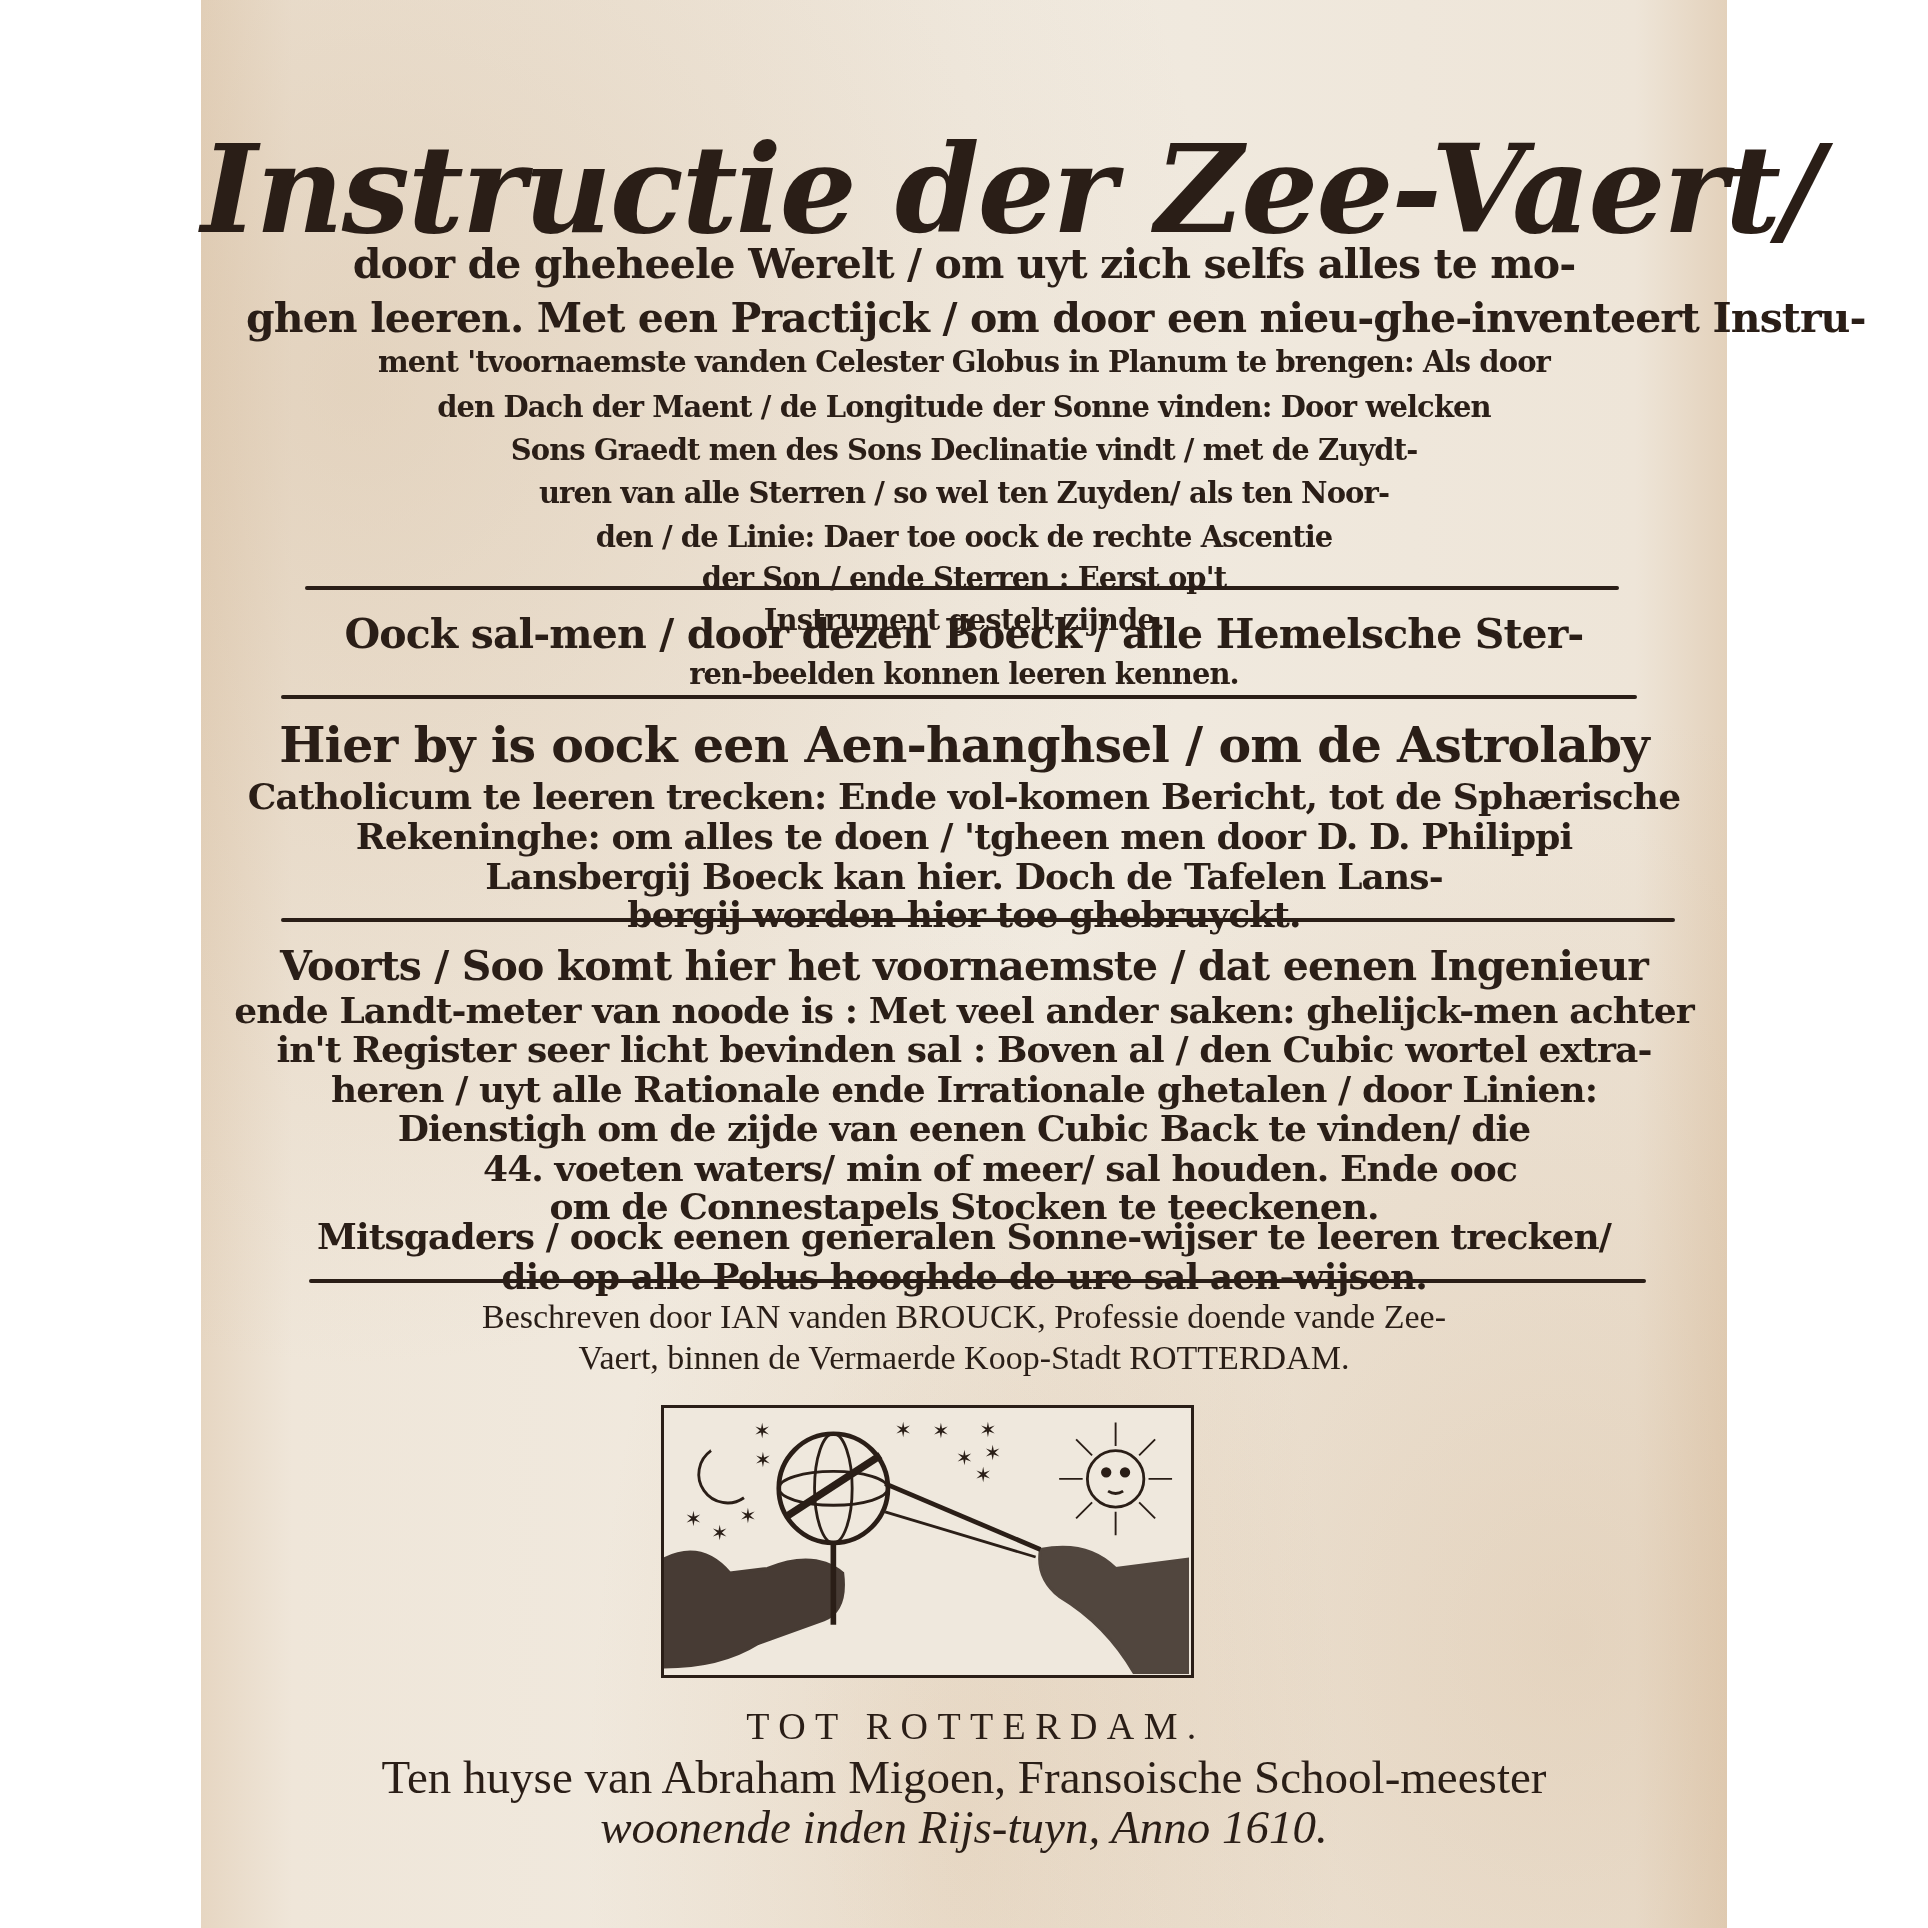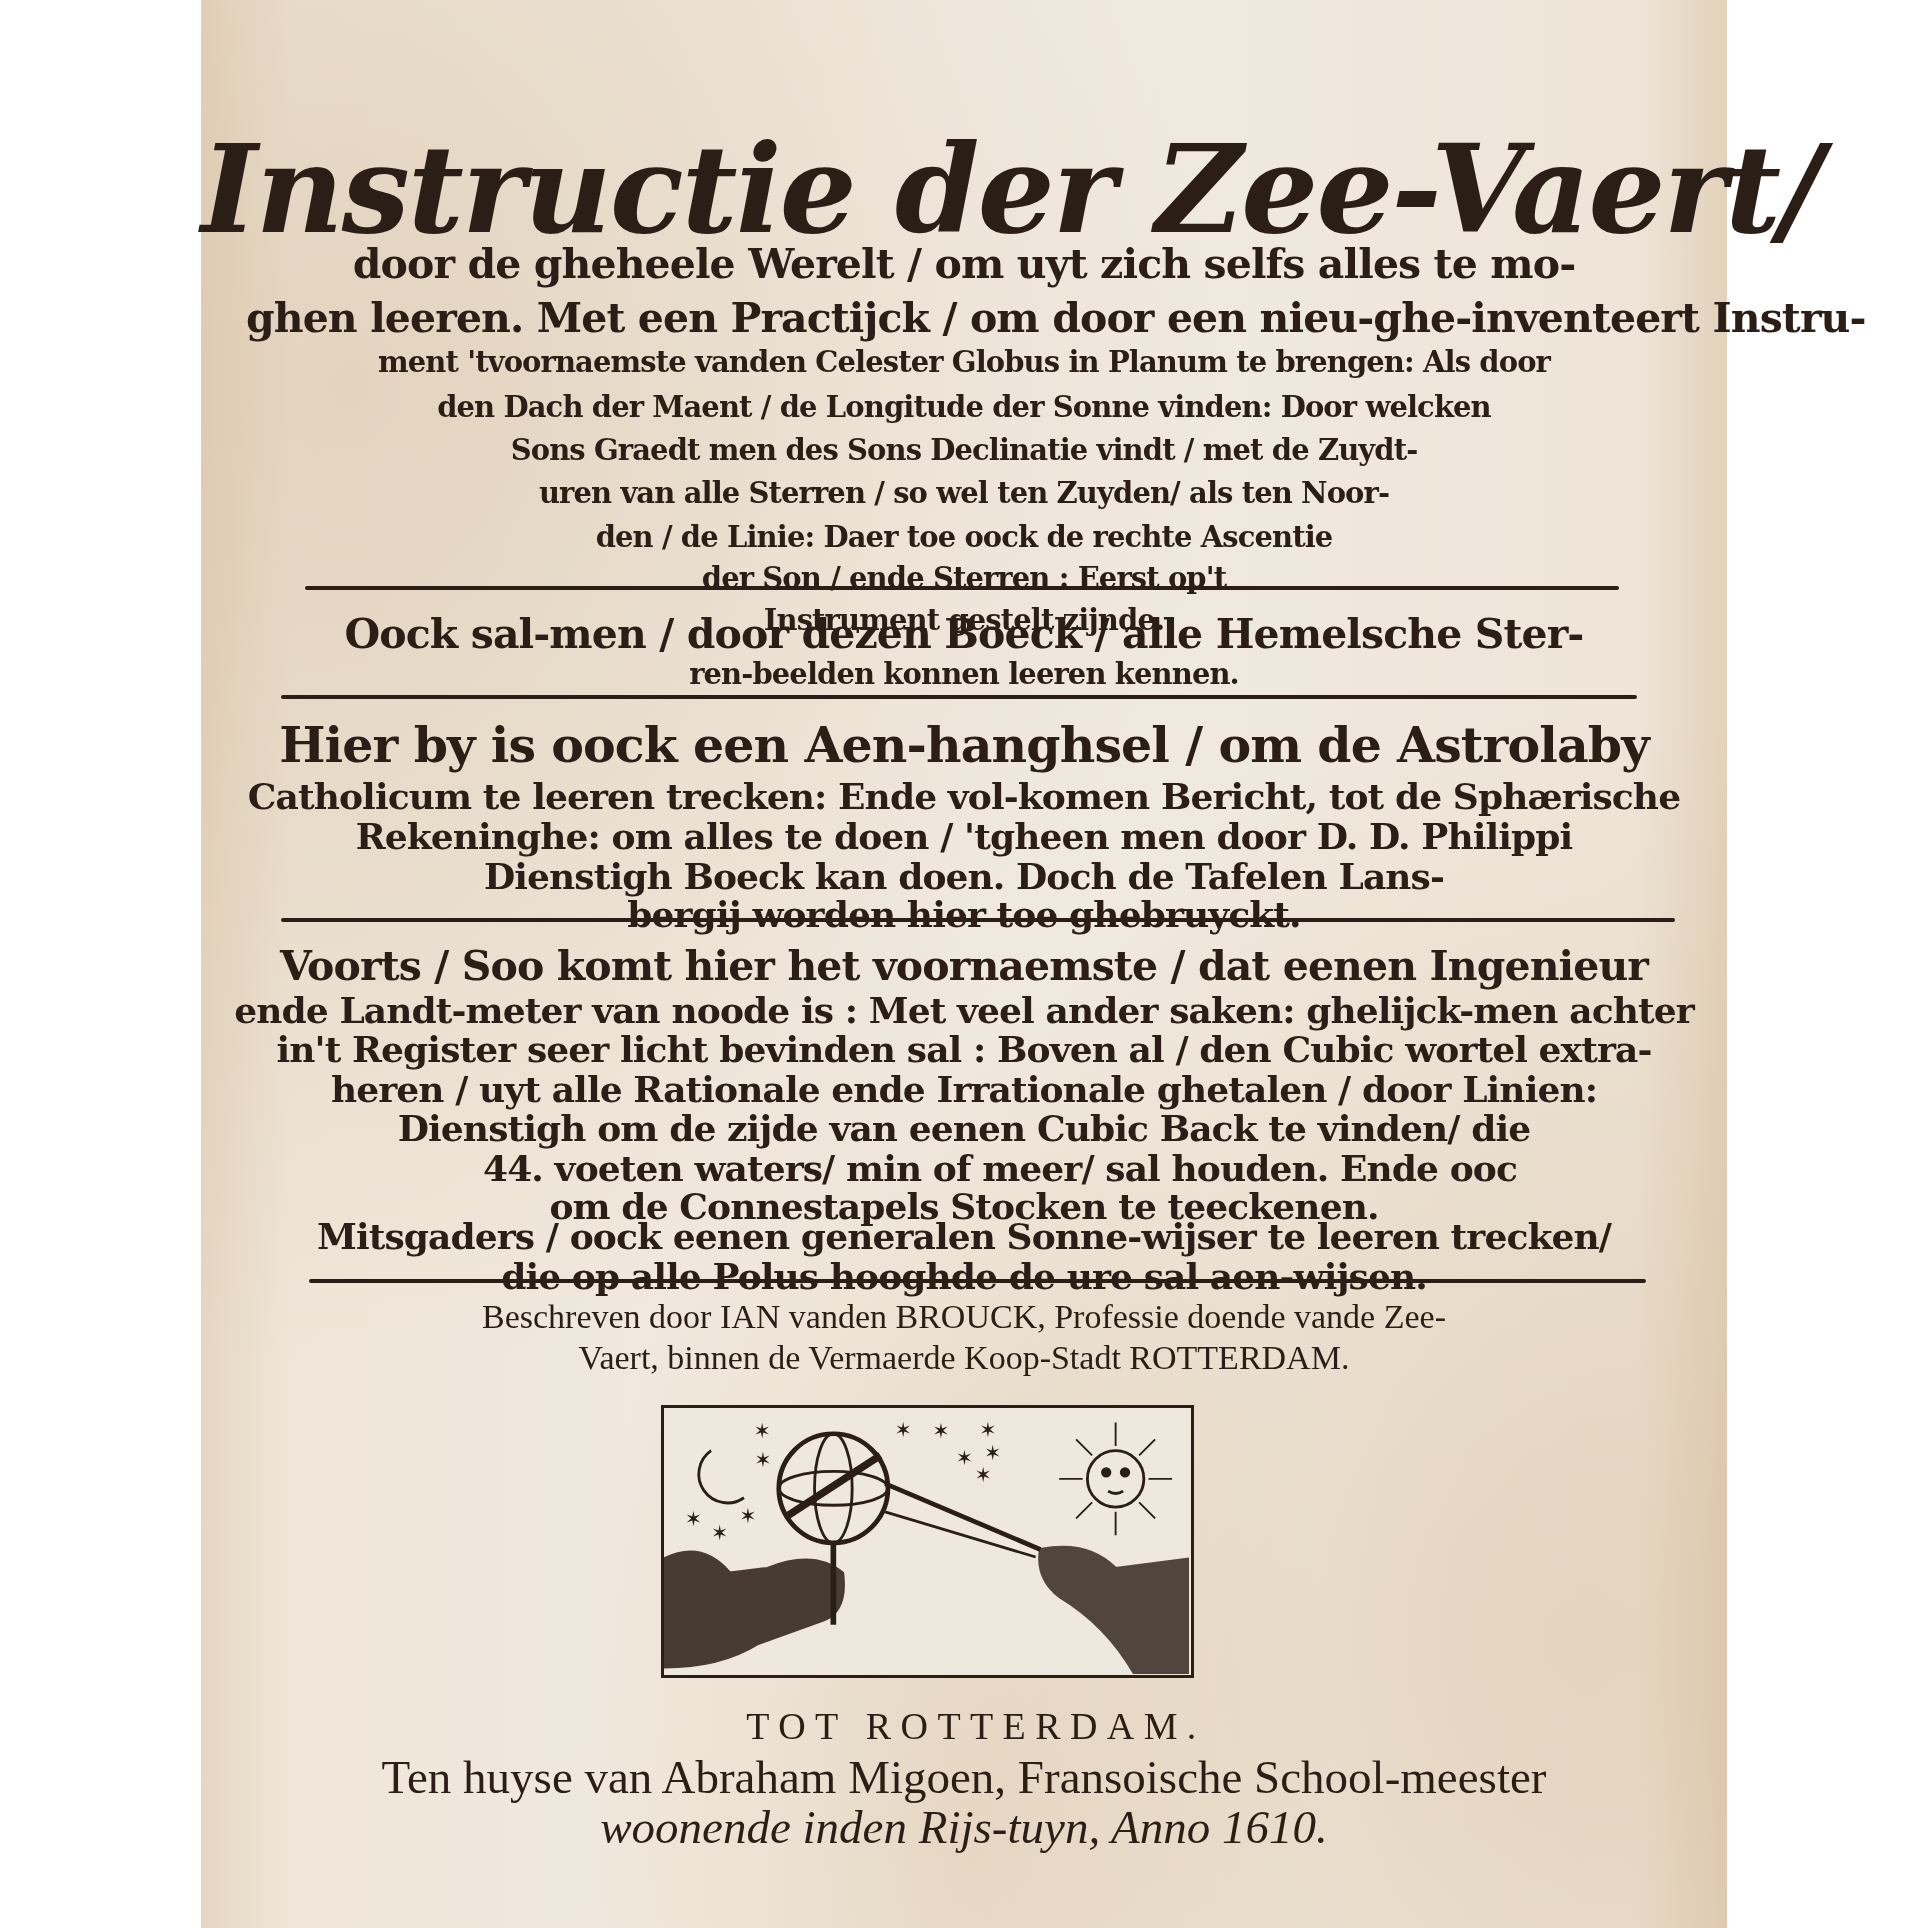--- a/index.html
+++ b/index.html
@@ -45,21 +45,21 @@
   <div class="rule" style="left:104px;top:586px;width:1314px;"></div>
 
   <div class="line bl sub" style="top:610px;">Oock sal-men / door dezen Boeck / alle Hemelsche Ster-</div>
   <div class="line bl mid" style="top:657px;">ren-beelden konnen leeren kennen.</div>
 
   <div class="rule" style="left:80px;top:695px;width:1356px;"></div>
 
   <div class="line bl big" style="top:716px;">Hier by is oock een Aen-hanghsel / om de Astrolaby</div>
   <div class="line bl sm" style="top:775px;">Catholicum te leeren trecken: Ende vol-komen Bericht, tot de Sphærische</div>
   <div class="line bl sm" style="top:815px;">Rekeninghe: om alles te doen / 'tgheen men door D. D. Philippi</div>
-  <div class="line bl sm" style="top:855px;">Dienstigh Boeck kan doen. Doch de Tafelen Lans-</div>
+  <div class="line bl sm" style="top:855px;">Lansbergij Boeck kan hier. Doch de Tafelen Lans-</div>
   <div class="line bl sm" style="top:893px;">bergij worden hier toe ghebruyckt.</div>
 
   <div class="rule" style="left:80px;top:918px;width:1394px;"></div>
 
   <div class="line bl sub" style="top:942px;">Voorts / Soo komt hier het voornaemste / dat eenen Ingenieur</div>
   <div class="line bl sm" style="top:989px;">ende Landt-meter van noode is : Met veel ander saken: ghelijck-men achter</div>
   <div class="line bl sm" style="top:1028px;">in't Register seer licht bevinden sal : Boven al / den Cubic wortel extra-</div>
   <div class="line bl sm" style="top:1068px;">heren / uyt alle Rationale ende Irrationale ghetalen / door Linien:</div>
   <div class="line bl sm" style="top:1107px;">Dienstigh om de zijde van eenen Cubic Back te vinden/ die</div>
   <div class="line bl sm" style="top:1147px;padding-left:36px;">44. voeten waters/ min of meer/ sal houden. Ende ooc</div>

